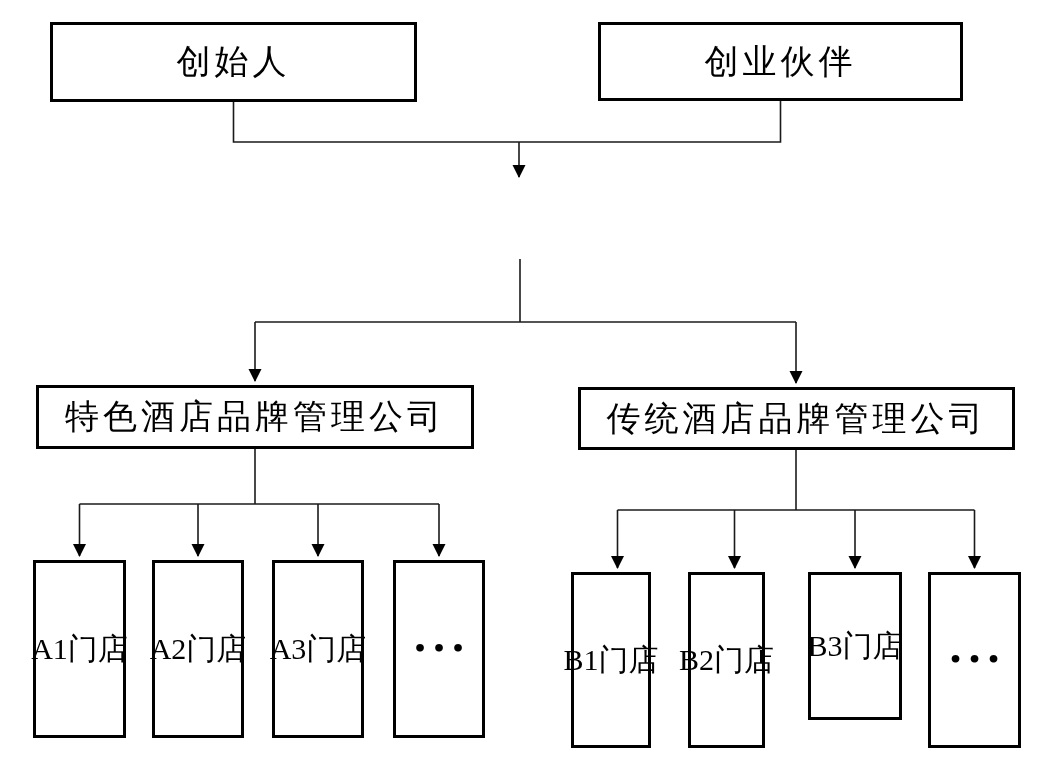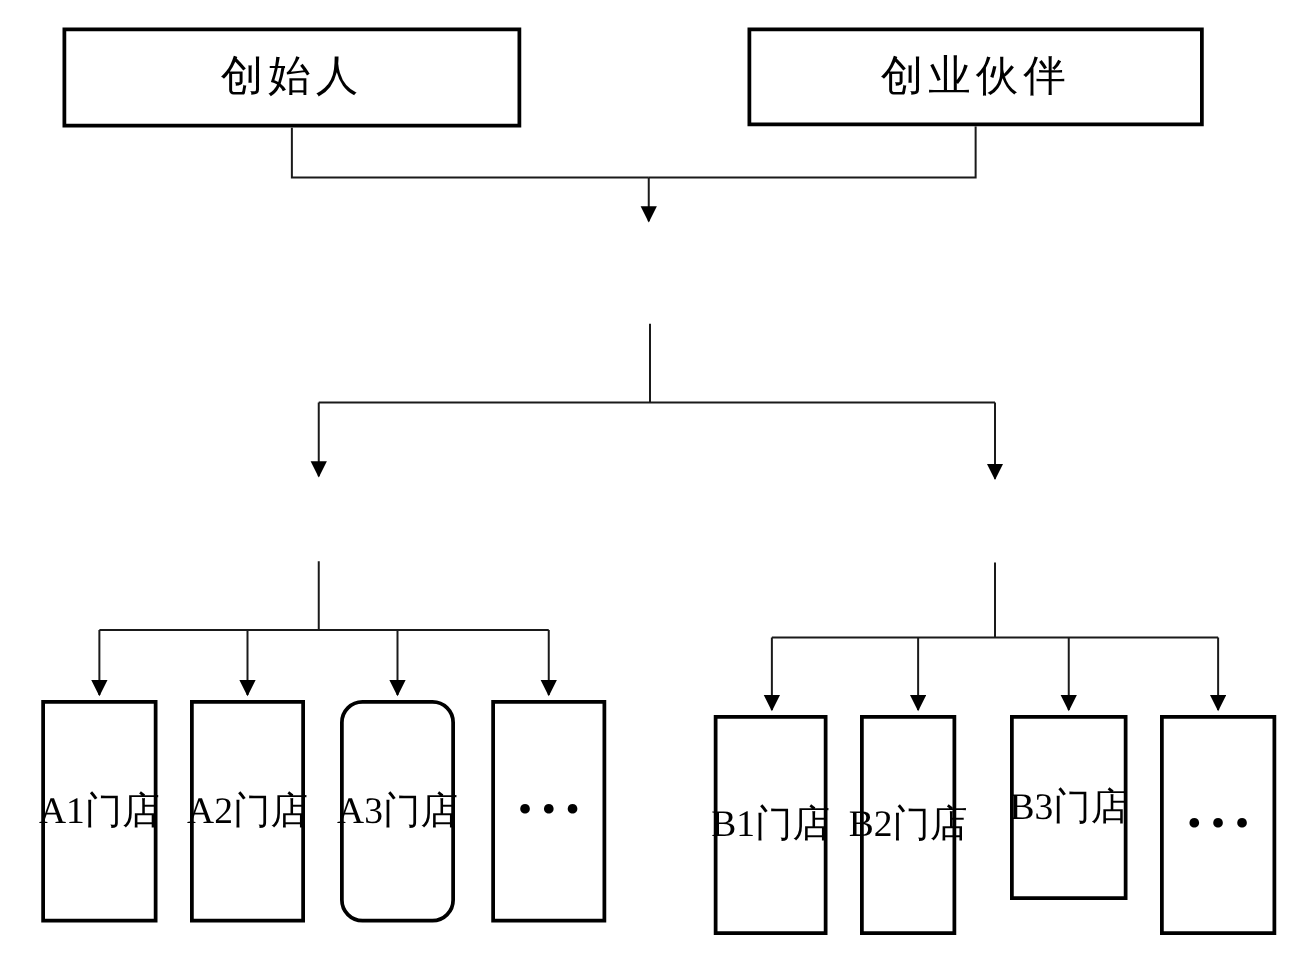--- a/index.html
+++ b/index.html
@@ -49,23 +49,23 @@
     line-height: 1;
   }
   
   #n-founder            { left: 50px;  top: 22px;  width: 367px; height: 80px; }
   #n-partner            { left: 598px; top: 22px;  width: 365px; height: 79px; }
   #n-holding            { left: 18px;  top: 181px; width: 987px; height: 78px; }
   #n-brand-special      { left: 36px;  top: 385px; width: 438px; height: 64px; }
   #n-brand-traditional  { left: 578px; top: 387px; width: 437px; height: 63px; }
   #n-store-a1           { left: 33px;  top: 560px; width: 93px;  height: 178px; }
   #n-store-a2           { left: 152px; top: 560px; width: 92px;  height: 178px; }
-  #n-store-a3           { left: 272px; top: 560px; width: 92px;  height: 178px; border-radius: 18px; }
+  #n-store-a3           { left: 272px; top: 560px; width: 92px;  height: 178px; }
   #n-store-a-more       { left: 393px; top: 560px; width: 92px;  height: 178px; }
-  #n-store-b1           { left: 571px; top: 572px; width: 91px;  height: 176px; }
+  #n-store-b1           { left: 571px; top: 572px; width: 80px;  height: 176px; }
   #n-store-b2           { left: 688px; top: 572px; width: 77px;  height: 176px; }
   #n-store-b3           { left: 808px; top: 572px; width: 94px;  height: 148px; }
   #n-store-b-more       { left: 928px; top: 572px; width: 93px;  height: 176px; }
 </style>
 </head>
 <body>
 
 <div class="canvas">
 
   <svg class="connector-layer" width="1042" height="780" viewBox="0 0 1042 780" xmlns="http://www.w3.org/2000/svg">
@@ -102,21 +102,27 @@
 
   <div class="node" id="n-founder">
     <span class="lbl">创始人</span>
   </div>
 
   <div class="node" id="n-partner">
     <span class="lbl">创业伙伴</span>
   </div>
 
 
+  <div class="node" id="n-brand-special">
+    <span class="lbl">特色酒店品牌管理公司</span>
+  </div>
 
+  <div class="node" id="n-brand-traditional">
+    <span class="lbl">传统酒店品牌管理公司</span>
+  </div>
 
   <div class="node store" id="n-store-a1">
     <span class="line">A1</span>
     <span class="line">门</span>
     <span class="line">店</span>
   </div>
 
   <div class="node store" id="n-store-a2">
     <span class="line">A2</span>
     <span class="line">门</span>

